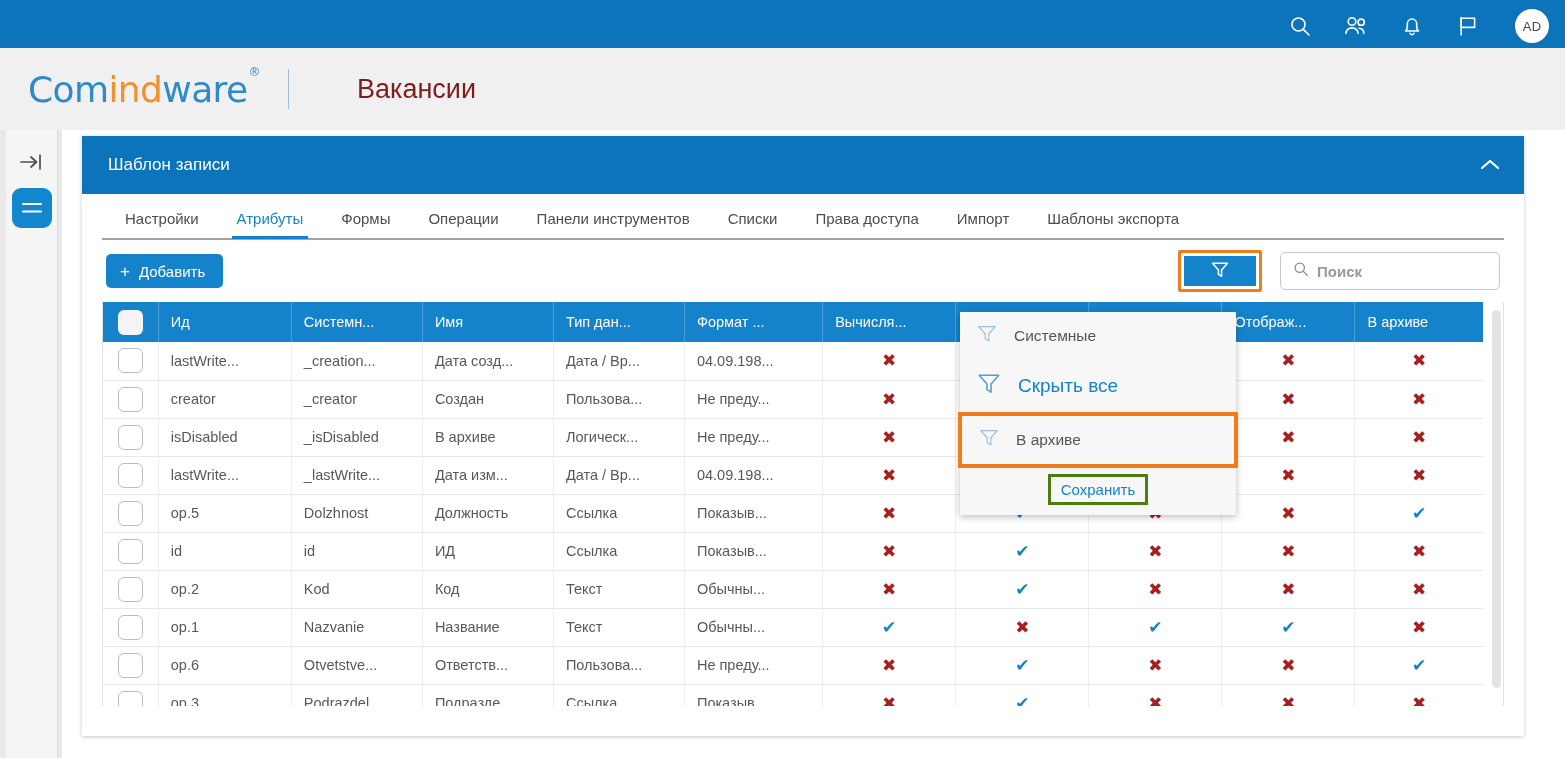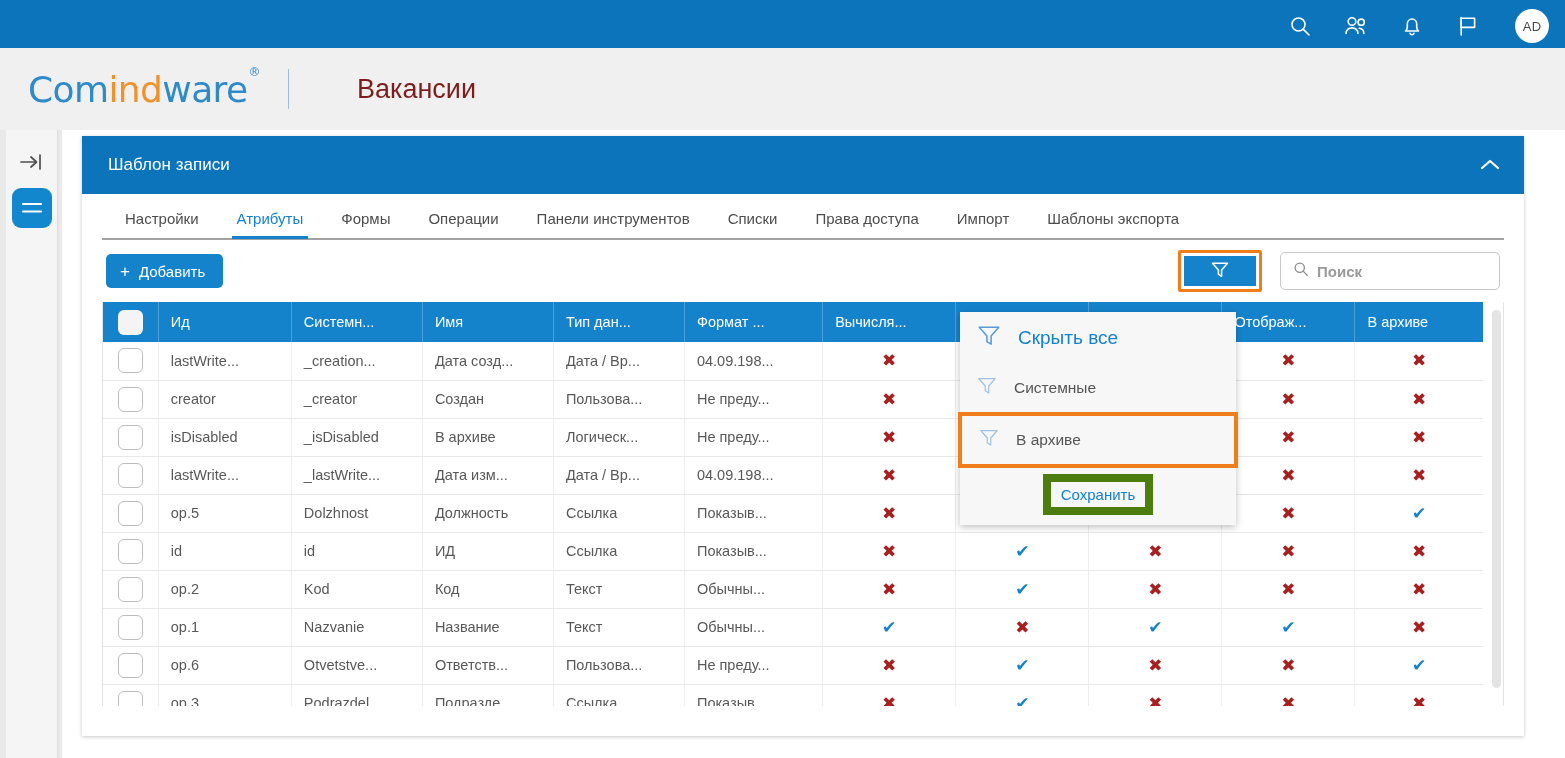--- a/index.html
+++ b/index.html
@@ -186,21 +186,21 @@
     display: flex; align-items: center; gap: 16px;
     padding: 0 16px; height: 48px; cursor: pointer; background: #f7f7f7;
   }
   .dd-item.head { background: #f7f7f7; height: 52px; }
   .dd-item.head .dd-label { color: #1583cb; font-size: 19px; }
   .dd-label { font-size: 15.5px; color: #555; }
   .dd-highlight {
     border: 4px solid #f07d1a; margin: 0 -2px;
   }
   .dd-save-row { display: flex; justify-content: center; padding: 6px 0 4px; }
-  .dd-save-wrap { border: 8px solid #4d7c0f; padding: 2px 4px; }
+  .dd-save-wrap { border: 3px solid #4d7c0f; padding: 2px 4px; }
   .dd-save {
     color: #1583cb; font-size: 15px; cursor: pointer;
     padding: 2px 6px; display: inline-block;
   }
 </style>
 </head>
 <body>
 
 <div class="topbar">
   <div class="topbar-icons">
@@ -479,36 +479,36 @@
               <td class="c-mark"><span class="mark-x">✖</span></td>
             </tr>
           </tbody>
       </table>
       <div class="vscroll"></div>
     </div>
 
   </div>
 
   <div class="dropdown">
+    <div class="dd-item">
+      <span>
+        <svg width="22" height="22" viewBox="0 0 20 20" fill="none" stroke="#9dc2e3" stroke-width="1.1">
+          <path d="M2.5 3.2h15L11.6 10v6.3L8.4 14.3V10z" stroke-linejoin="round"></path>
+        </svg>
+      </span>
+      <span class="dd-label">Системные</span>
+    </div>
+
     <div class="dd-item head">
       <span>
         <svg width="26" height="26" viewBox="0 0 20 20" fill="none" stroke="#5b9bd5" stroke-width="1.2">
           <path d="M2.5 3.2h15L11.6 10v6.3L8.4 14.3V10z" stroke-linejoin="round"></path>
         </svg>
       </span>
       <span class="dd-label">Скрыть все</span>
-    </div>
-
-    <div class="dd-item">
-      <span>
-        <svg width="22" height="22" viewBox="0 0 20 20" fill="none" stroke="#9dc2e3" stroke-width="1.1">
-          <path d="M2.5 3.2h15L11.6 10v6.3L8.4 14.3V10z" stroke-linejoin="round"></path>
-        </svg>
-      </span>
-      <span class="dd-label">Системные</span>
     </div>
 
     <div class="dd-highlight">
       <div class="dd-item">
         <span>
           <svg width="22" height="22" viewBox="0 0 20 20" fill="none" stroke="#9dc2e3" stroke-width="1.1">
             <path d="M2.5 3.2h15L11.6 10v6.3L8.4 14.3V10z" stroke-linejoin="round"></path>
           </svg>
         </span>
         <span class="dd-label">В архиве</span>

